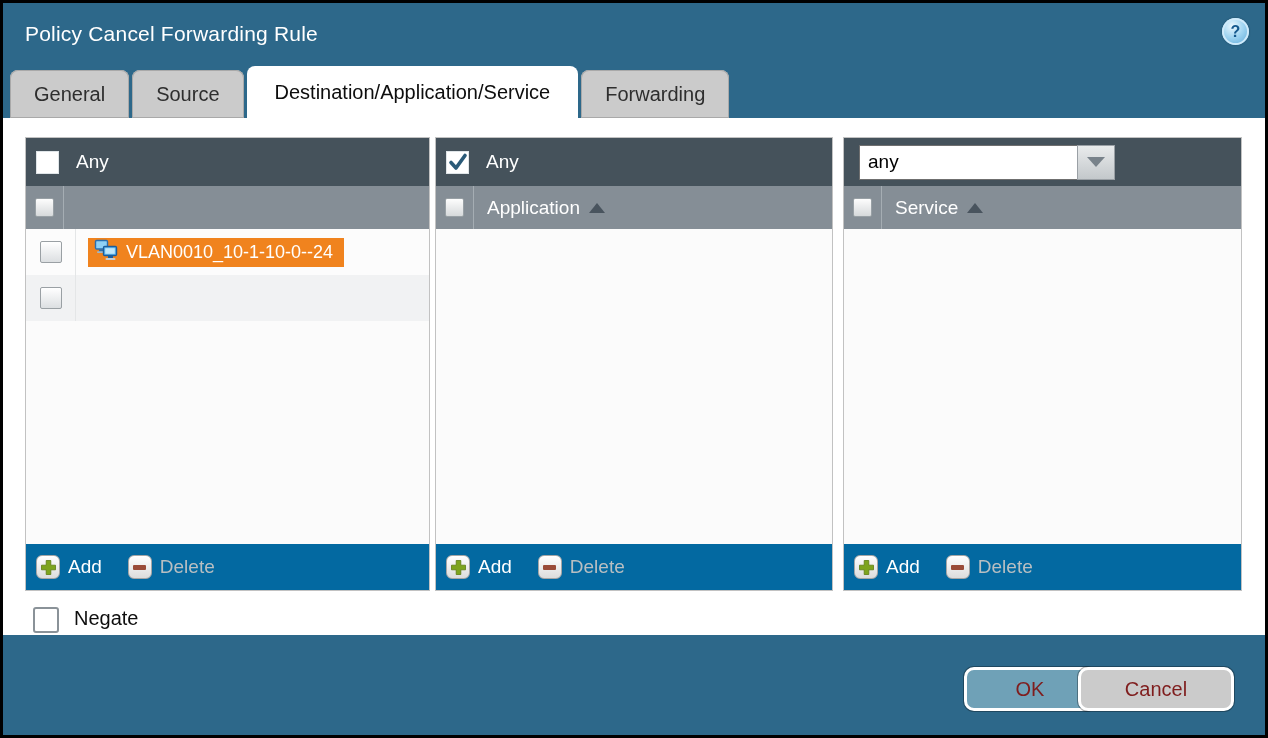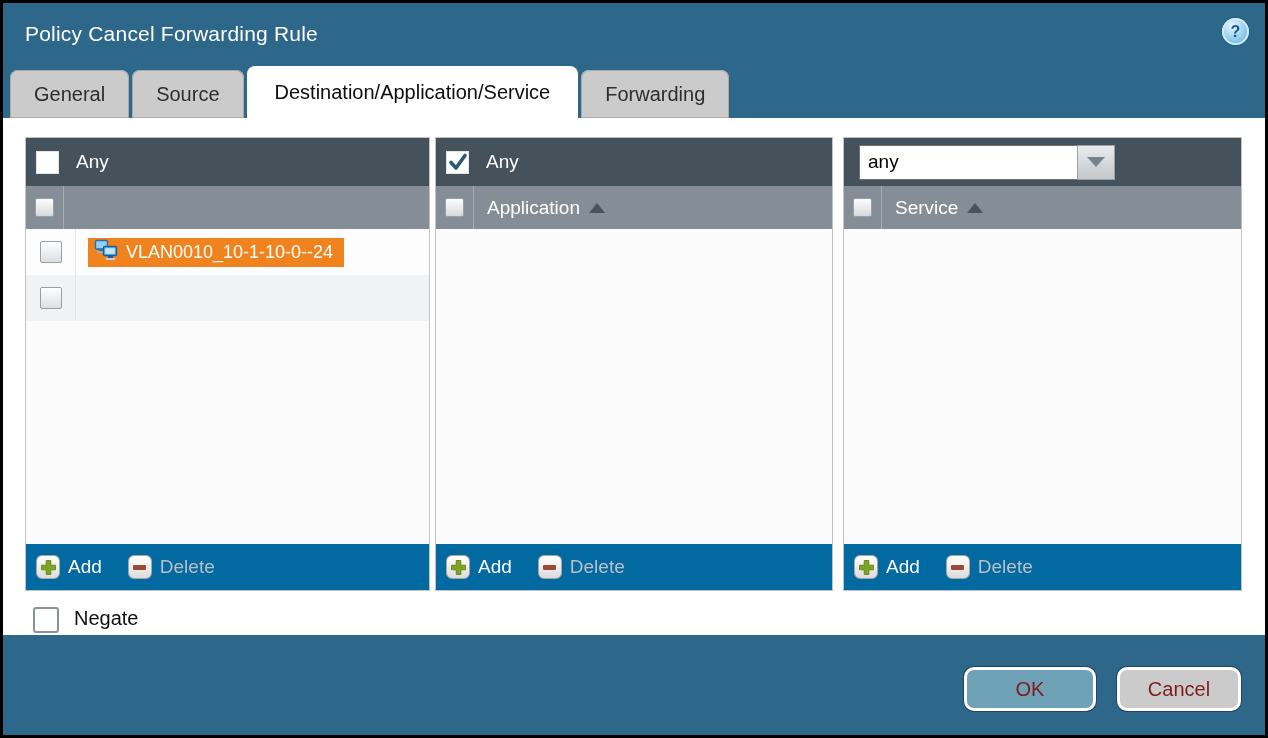--- a/index.html
+++ b/index.html
@@ -87,21 +87,21 @@
   .negate-cb { width:26px; height:26px; background:#fff; border:2px solid #8a9298; border-radius:3px; cursor:pointer; }
   .negate-label { font-size:20px; color:#0e0e0e; }
   
   .bottombar { height:100px; position:relative; }
   .btn {
     position:absolute; top:32px; height:44px; border:3px solid #fff; border-radius:10px;
     font-size:20px; color:#7f1d1d; font-family:"Liberation Sans", sans-serif; cursor:pointer;
     box-shadow:0 0 0 1px rgba(0,0,0,.3);
   }
   .btn-ok { width:132px; right:169px; background:#6fa1b7; }
-  .btn-cancel { width:124px; right:24px; background:#cbcbcb; }
+  .btn-cancel { width:156px; right:31px; background:#cbcbcb; }
 </style>
 </head>
 <body>
 
 <div class="dialog">
 
   <div class="titlebar">
     <div class="title">Policy Cancel Forwarding Rule</div>
     <div class="help-icon">
         <span>?</span>

